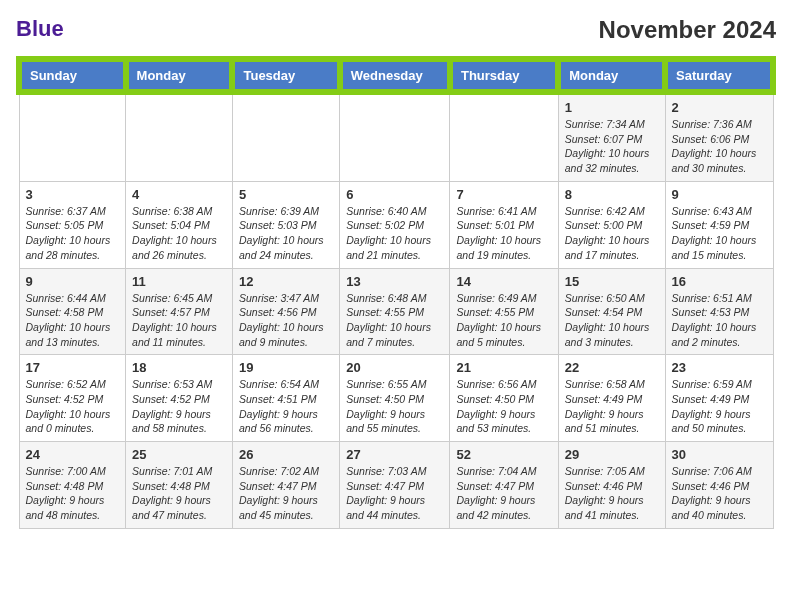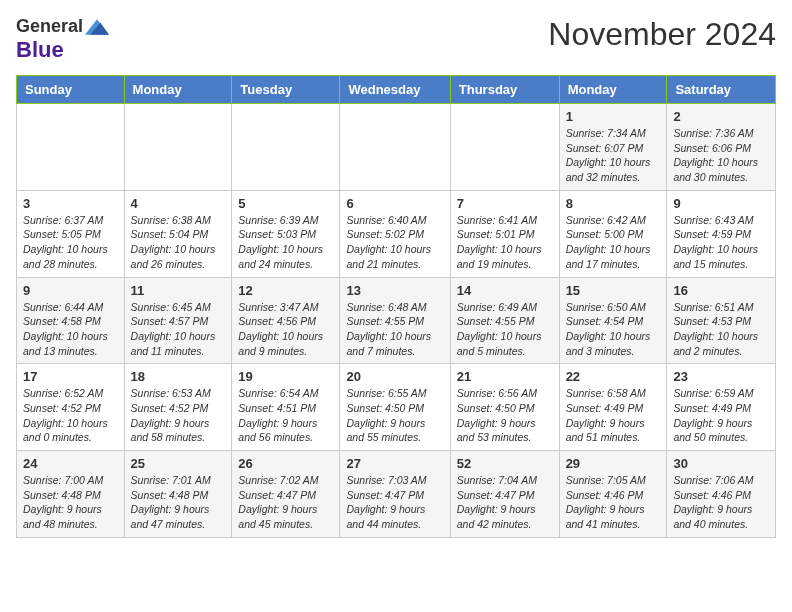--- a/index.html
+++ b/index.html
@@ -37,40 +37,40 @@
     }
     .logo-icon {
       width: 24px;
       height: 16px;
       margin-left: 2px;
     }
     .title-section {
       text-align: right;
     }
     .month-title {
-      font-size: 32px;
-      font-weight: normal;
+      font-size: 24px;
+      font-weight: bold;
       color: #333;
     }
     .location-title {
       font-size: 16px;
       color: #555;
     }
     .calendar-table {
       width: 100%;
       border-collapse: collapse;
     }
     .calendar-table thead tr th {
       background-color: #4a7cc7;
       color: #fff;
       font-size: 13px;
       font-weight: bold;
       padding: 6px 8px;
       text-align: left;
-      border: 1px solid #84cc16;
+      border: 6px solid #84cc16;
     }
     .calendar-table tbody tr td {
       border: 1px solid #ccc;
       vertical-align: top;
       padding: 5px 6px;
       font-size: 11px;
       color: #333;
       width: 113px;
       min-height: 80px;
       background: #fff;
@@ -96,27 +96,20 @@
     }
     .empty-cell {
       background: #fff !important;
     }
   </style>
 </head>
 <body>
 
 <div class="header">
   <div class="logo">
-    <div class="logo-text">
-      <span class="logo-general">General</span>
-      <svg class="logo-icon" viewBox="0 0 28 18" xmlns="http://www.w3.org/2000/svg">
-        <polygon points="0,18 14,0 28,18" fill="#4a90d9"></polygon>
-        <polygon points="6,18 18,4 28,18" fill="#2a5fa5"></polygon>
-      </svg>
-    </div>
     <div>
       <span class="logo-blue">Blue</span>
     </div>
   </div>
   <div class="title-section">
     <div class="month-title">November 2024</div>
   </div>
 </div>
 
 <table class="calendar-table">

